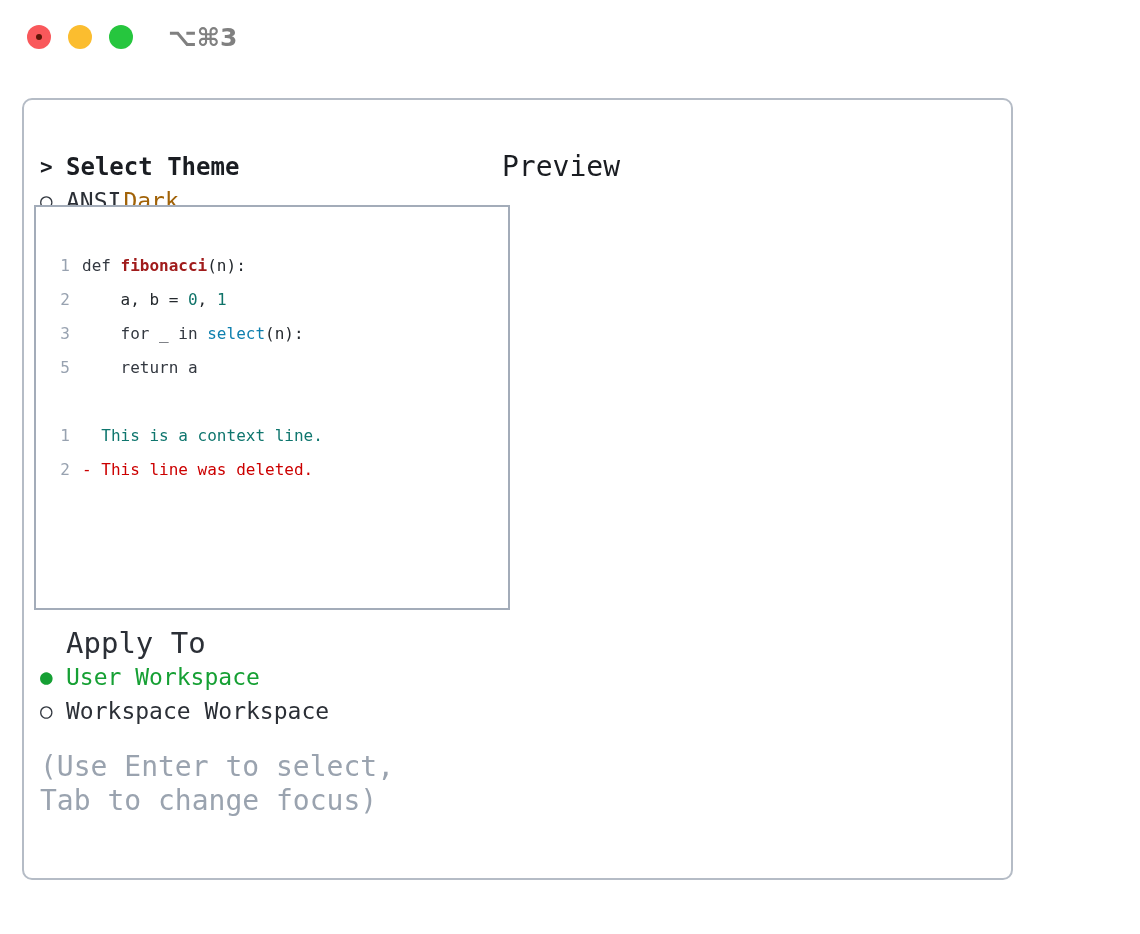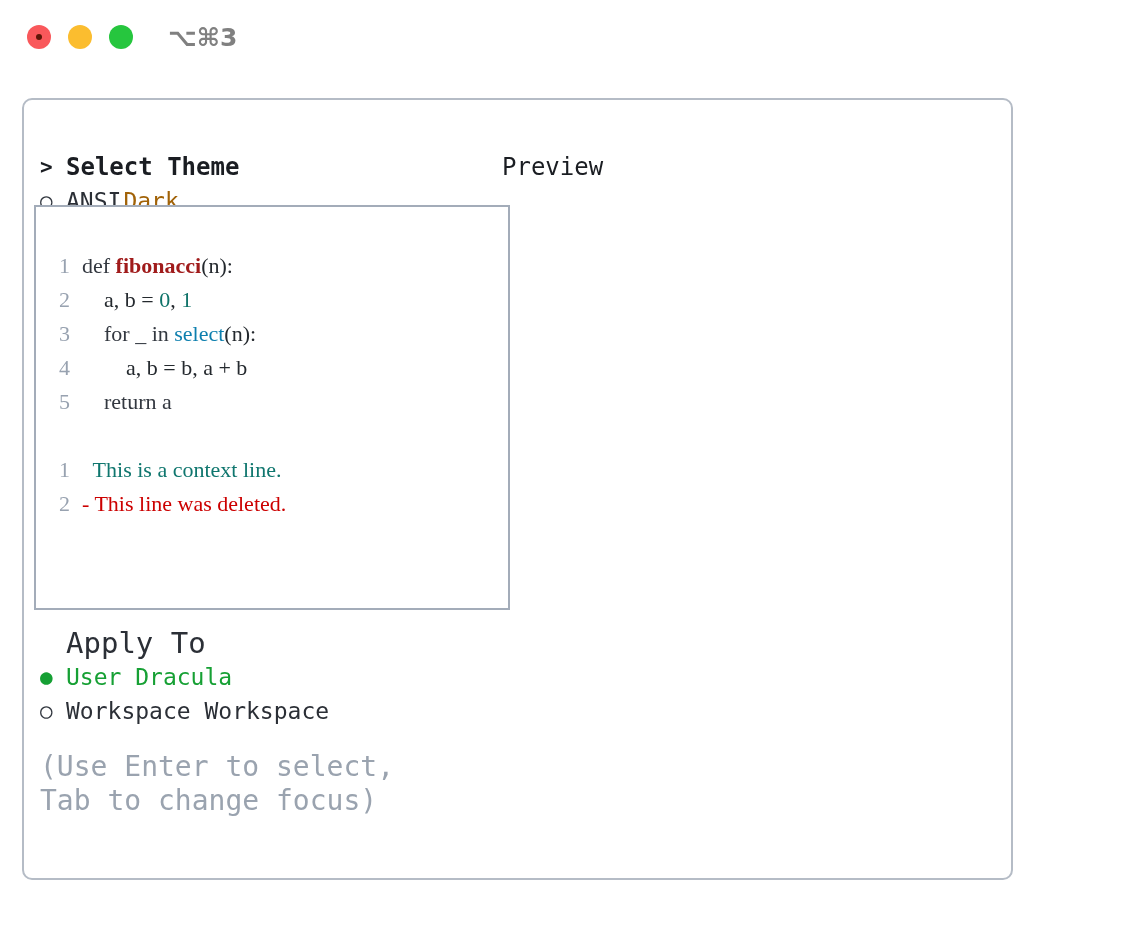--- a/index.html
+++ b/index.html
@@ -142,21 +142,21 @@
   }
 
   
   .right-col {
     position: absolute;
     left: 478px;
     top: 50px;
     width: 500px;
   }
   .preview-title {
-    font-size: 24px;
+    font-size: 28px;
     color: #1a1d22;
     height: 34px;
     line-height: 34px;
   }
   .preview-box {
     position: absolute;
     left: 10px;
     top: 105px;
     width: 476px;
     height: 405px;
@@ -166,23 +166,22 @@
   }
   .code-area {
     position: absolute;
     left: 12px;
     top: 42px;
     right: 6px;
   }
   .code-line {
     height: 34px;
     line-height: 34px;
-    font-size: 22px;
+    font-size: 16px;
     white-space: pre;
-    font-family: Liberation Serif, serif;
   }
   .lnum {
     display: inline-block;
     width: 22px;
     text-align: right;
     color: #98A2B0;
     margin-right: 12px;
   }
   .blank-line { height: 34px; }
 
@@ -284,42 +283,41 @@
       <div class="spacer-row"></div>
 
       <div class="line">
         <span class="marker none">○</span>
           <span class="section-label">Apply To</span>
       </div>
 
       <div id="apply-items">
           <div class="line">
             <span class="marker dot-on">●</span>
-            <span class="item-name selected">User Dracula</span>
+            <span class="item-name selected">User Workspace</span>
           </div>
           <div class="line">
             <span class="marker">○</span>
             <span class="item-name">Workspace Workspace</span>
           </div>
         </div>
 
       <div class="hint">(Use Enter to select, Tab to change focus)</div>
     </div>
 
     <div class="right-col">
       <div class="preview-title">Preview</div>
     </div>
 
     <div class="preview-box">
       <div class="code-area">
         <div id="code-lines">
             <div class="code-line"><span class="lnum">1</span><span class="tok-kw">def </span><span class="tok-fn">fibonacci</span><span class="tok-plain">(n):</span></div>
             <div class="code-line"><span class="lnum">2</span><span class="tok-plain">    a, b = </span><span class="tok-num">0</span><span class="tok-plain">, </span><span class="tok-num">1</span></div>
             <div class="code-line"><span class="lnum">3</span><span class="tok-kw">    for _ in </span><span class="tok-builtin">select</span><span class="tok-plain">(n):</span></div>
-            <div class="code-line"><span class="lnum">4</span><span class="tok-plain">        a, b = b, a + b</span></div>
             <div class="code-line"><span class="lnum">5</span><span class="tok-kw">    return a</span></div>
           </div>
         <div class="blank-line"></div>
         <div id="diff-lines">
             <div class="code-line"><span class="lnum">1</span><span class="tok-ctx"> </span><span class="tok-ctx"> This is a context line.</span></div>
             <div class="code-line"><span class="lnum">2</span><span class="tok-del">-</span><span class="tok-del"> This line was deleted.</span></div>
           </div>
       </div>
     </div>
 

